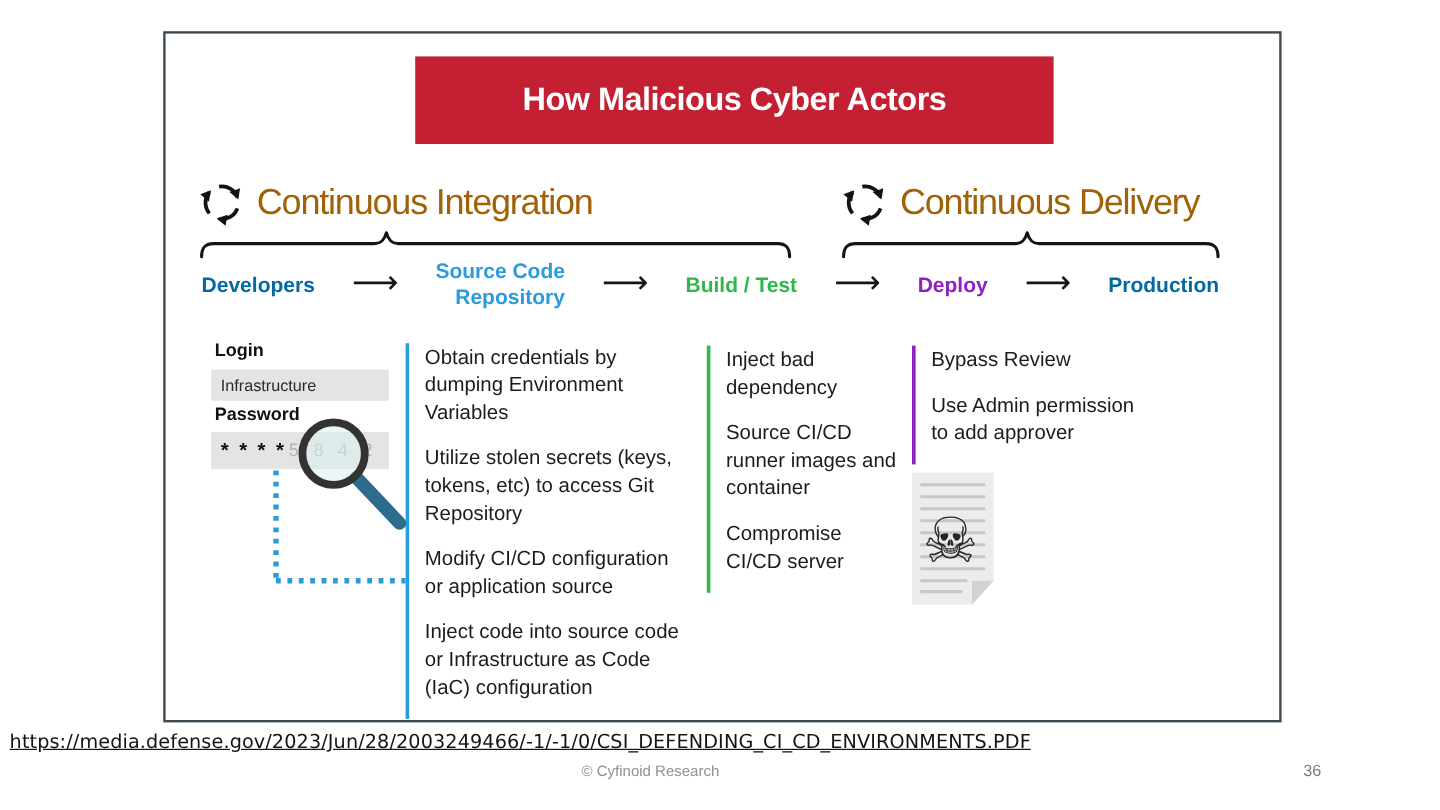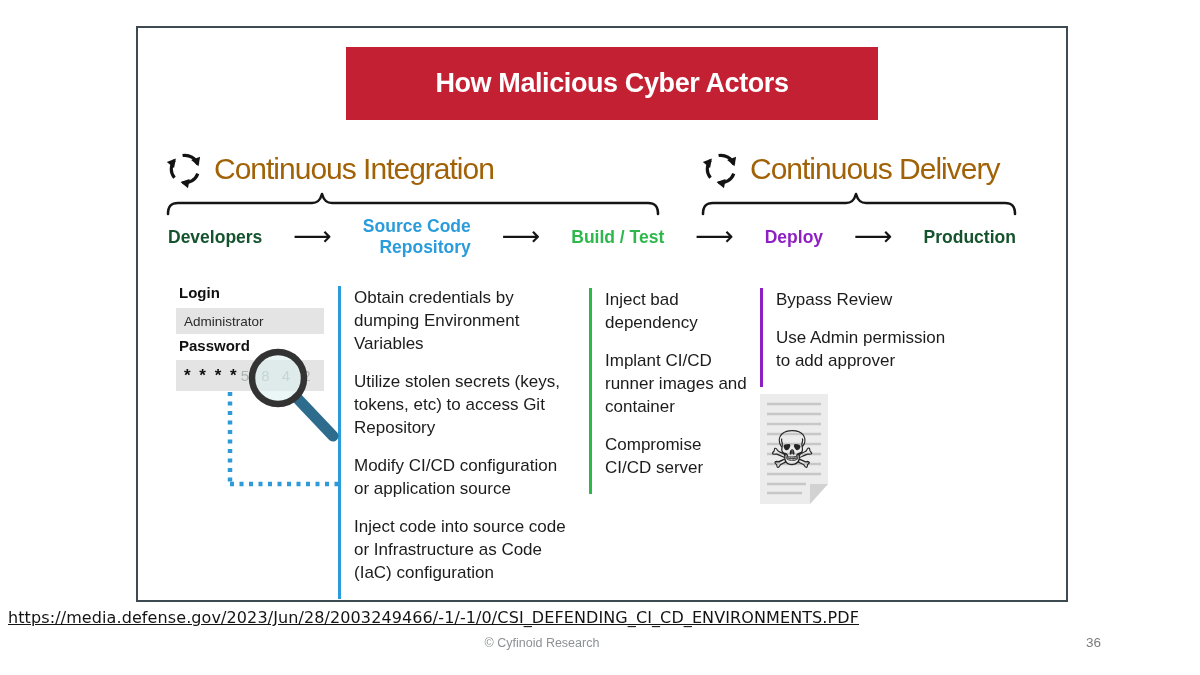--- a/index.html
+++ b/index.html
@@ -21,21 +21,21 @@
   .section-header.ci{left:26px;top:120px;}
   .section-header.cd{left:562px;top:120px;}
   .cycle-svg{width:42px;height:42px;}
 
   
   .braces{position:absolute;left:0;top:160px;width:932px;height:30px;}
 
   
   .pipeline{position:absolute;left:30px;top:184px;width:848px;height:50px;display:flex;
     align-items:center;justify-content:space-between;}
-  .plabel{font-weight:700;font-size:17.5px;color:#14532d;white-space:nowrap;}
+  .plabel{font-weight:700;font-size:17.5px;color:#0369a1;white-space:nowrap;}
   .plabel.two-line{text-align:right;line-height:1.18;white-space:pre-line;}
   .c-blue{color:#2b9cdb;}
   .c-green{color:#2eb84b;}
   .c-purple{color:#8e1fc3;}
   .flow-arrow{font-family:"DejaVu Sans",sans-serif;font-size:27px;color:#151515;
     font-weight:400;line-height:1;padding-bottom:3px;}
 
   
   .form-label{position:absolute;font-weight:700;font-size:15px;color:#111;}
   .login-label{left:41px;top:256px;}
@@ -124,21 +124,21 @@
       <span class="flow-arrow">⟶</span>
       <span class="plabel c-green">Build / Test</span>
       <span class="flow-arrow">⟶</span>
       <span class="plabel c-purple">Deploy</span>
       <span class="flow-arrow">⟶</span>
       <span class="plabel">Production</span>
     </div>
 
     <div class="form-label login-label">Login</div>
     <div class="input-box admin-box">
-      <span>Administrator</span>
+      <span>Infrastructure</span>
     </div>
     <div class="form-label password-label">Password</div>
     <div class="input-box pwd-box">
       <span class="pwd-mask">* * * *</span>
       <span class="pwd-digits">5 8 4 2</span>
     </div>
 
     <svg class="dotted-svg" viewBox="0 0 130 106">
       <g stroke="#2e9ad8" stroke-width="4.5" stroke-dasharray="4 5.5" fill="none">
         <line x1="12" y1="4" x2="12" y2="96"></line>
@@ -161,21 +161,21 @@
       <p>Modify CI/CD configuration
 or application source</p>
       <p>Inject code into source code
 or Infrastructure as Code
 (IaC) configuration</p>
     </div>
 
     <div class="threat-col col-build">
       <p>Inject bad
 dependency</p>
-      <p>Implant CI/CD
+      <p>Source CI/CD
 runner images and
 container</p>
       <p>Compromise
 CI/CD server</p>
     </div>
 
     <div class="threat-col col-deploy">
       <p>Bypass Review</p>
       <p>Use Admin permission
 to add approver</p>

